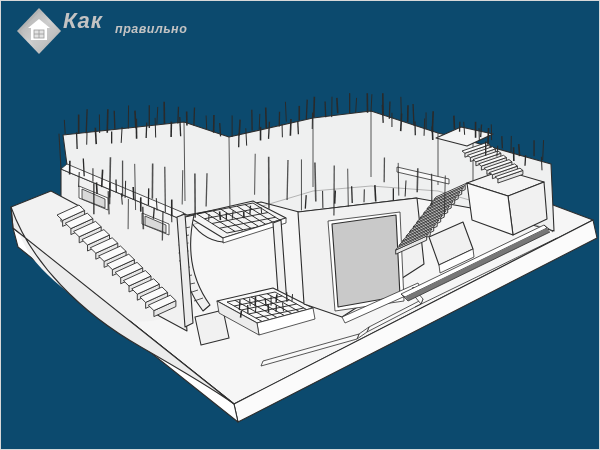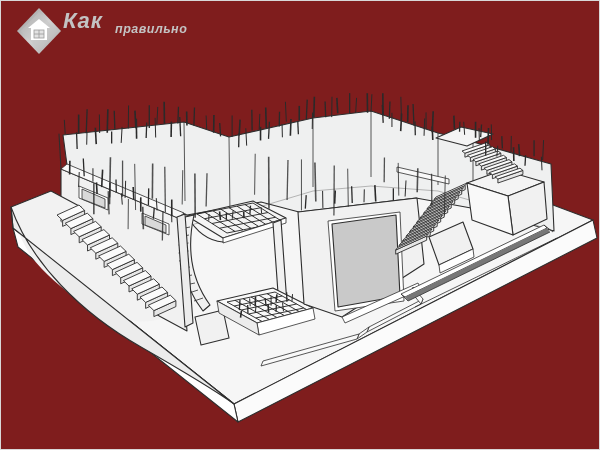--- a/index.html
+++ b/index.html
@@ -1,17 +1,17 @@
 <!DOCTYPE html>
 <html><head>
 <meta charset="utf-8">
 <style>
   html,body{margin:0;padding:0;background:#fff;}
   .frame{position:relative;width:600px;height:450px;box-sizing:border-box;
-         border:1px solid #d8d8d8;background:#7f1d1d;overflow:hidden;
+         border:1px solid #d8d8d8;background:#0c4a6e;overflow:hidden;
          font-family:"Liberation Sans", sans-serif;}
   .scene{position:absolute;left:0;top:0;}
   
   .ln{stroke:#2e2e2e;stroke-width:1.1;fill:none;stroke-linejoin:round;stroke-linecap:round;}
   .thin{stroke:#2e2e2e;stroke-width:0.8;fill:none;stroke-linejoin:round;}
   .faint{stroke:#9a9a9a;stroke-width:0.7;fill:none;}
   .f-slab{fill:#f6f6f6;}
   .f-slabside{fill:#fbfbfb;}
   .f-wall{fill:#f1f1f1;}
   .f-inner{fill:#eff0f0;}

